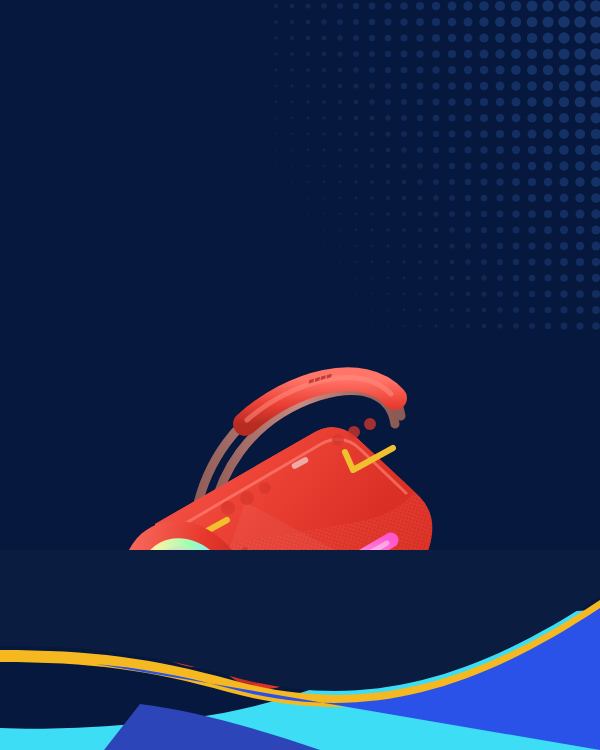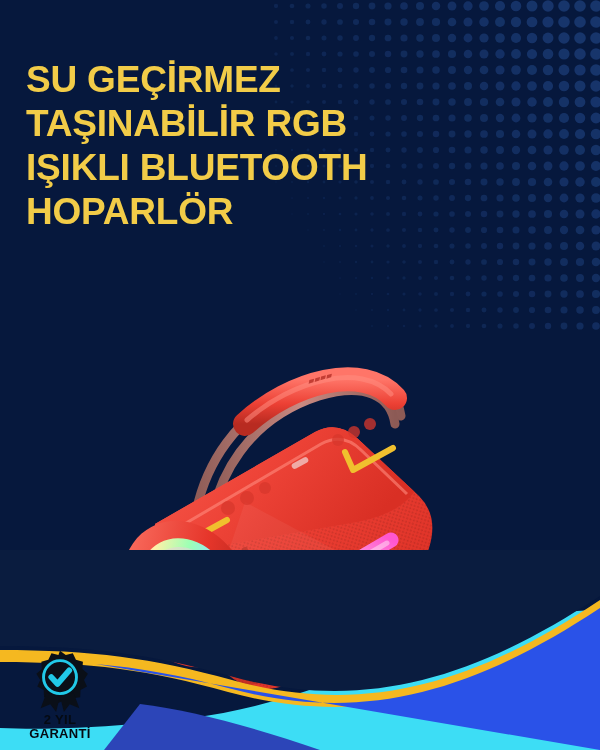--- a/index.html
+++ b/index.html
@@ -466,24 +466,20 @@
         <circle cx="230" cy="326" r="2.57" opacity="0.53"></circle>
         <circle cx="246" cy="326" r="2.78" opacity="0.56"></circle>
         <circle cx="262" cy="326" r="2.99" opacity="0.59"></circle>
         <circle cx="278" cy="326" r="3.20" opacity="0.63"></circle>
         <circle cx="294" cy="326" r="3.41" opacity="0.66"></circle>
         <circle cx="310" cy="326" r="3.62" opacity="0.69"></circle>
         <circle cx="326" cy="326" r="3.83" opacity="0.72"></circle>
       </g>
   </svg>
 
-  <div class="headline">SU GEÇİRMEZ
-TAŞINABİLİR RGB
-IŞIKLI BLUETOOTH
-HOPARLÖR</div>
 
   <svg class="product" viewBox="0 0 400 400" width="400" height="400" aria-hidden="true">
     <defs>
       <linearGradient id="bodyG" x1="0" y1="0" x2="1" y2="1">
         <stop offset="0%" stop-color="#ff6a5c"></stop>
         <stop offset="35%" stop-color="#ef4236"></stop>
         <stop offset="75%" stop-color="#e03328"></stop>
         <stop offset="100%" stop-color="#b5251d"></stop>
       </linearGradient>
       <linearGradient id="bodyTop" x1="0" y1="0" x2="1" y2="0.4">
@@ -599,28 +595,14 @@
     <path d="M0 200 L600 200 L600 60 C 470 60 340 150 190 168 C 110 178 50 180 0 178 Z" fill="#3dddf5"></path>
     <path d="M0 200 L600 200 L600 22 C 470 22 330 128 180 150 C 100 162 48 164 0 162 Z" fill="#0a1c3f" opacity="0"></path>
     <path d="M0 96 C 90 96 150 104 230 126 C 360 162 470 132 600 46 L600 0 L0 0 Z" fill="#0a1c3f"></path>
     <path d="M0 100 C 92 100 152 108 232 130 C 362 166 472 136 600 50 L600 62
              C 470 148 360 178 228 142 C 150 120 90 112 0 112 Z" fill="#f5b820"></path>
     <path d="M600 58 C 470 144 360 174 228 138 C 180 125 140 118 96 114
              L600 200 Z" fill="#2a52e8"></path>
     <path d="M104 200 L320 200 C 250 176 190 160 140 154 Z" fill="#2c45b8"></path>
   </svg>
 
-  <div class="badge">
-    <svg class="seal" viewBox="0 0 64 64" width="62" height="62" aria-hidden="true">
-      <path d="M32 2 l6.4 4.6 7.6 -2 3.4 7.1 7.6 2.1 -0.6 7.9 6.0 5.2 -4.2 6.7
-               3.2 7.2 -7.0 3.7 -0.4 7.9 -7.8 1.1 -4.6 6.5 -7.2 -3.1 -7.2 3.1
-               -4.6 -6.5 -7.8 -1.1 -0.4 -7.9 -7.0 -3.7 3.2 -7.2 -4.2 -6.7 6.0 -5.2
-               -0.6 -7.9 7.6 -2.1 3.4 -7.1 7.6 2 Z" fill="#0a0f18" transform="translate(0,-2) scale(0.95) translate(1.6,1)"></path>
-      <path d="M18 44 l-6 16 10 -4 6 8 4 -16 Z" fill="#0a0f18"></path>
-      <path d="M46 44 l6 16 -10 -4 -6 8 -4 -16 Z" fill="#0a0f18"></path>
-      <circle cx="32" cy="28" r="17" fill="none" stroke="#21c9e8" stroke-width="3"></circle>
-      <path d="M23 28 l6.5 7 12 -14" fill="none" stroke="#21c9e8" stroke-width="6" stroke-linecap="round" stroke-linejoin="round"></path>
-    </svg>
-    <span class="l1">2 YIL</span>
-    <span class="l2">GARANTİ</span>
-  </div>
 
 </div>
 
 </body></html>

